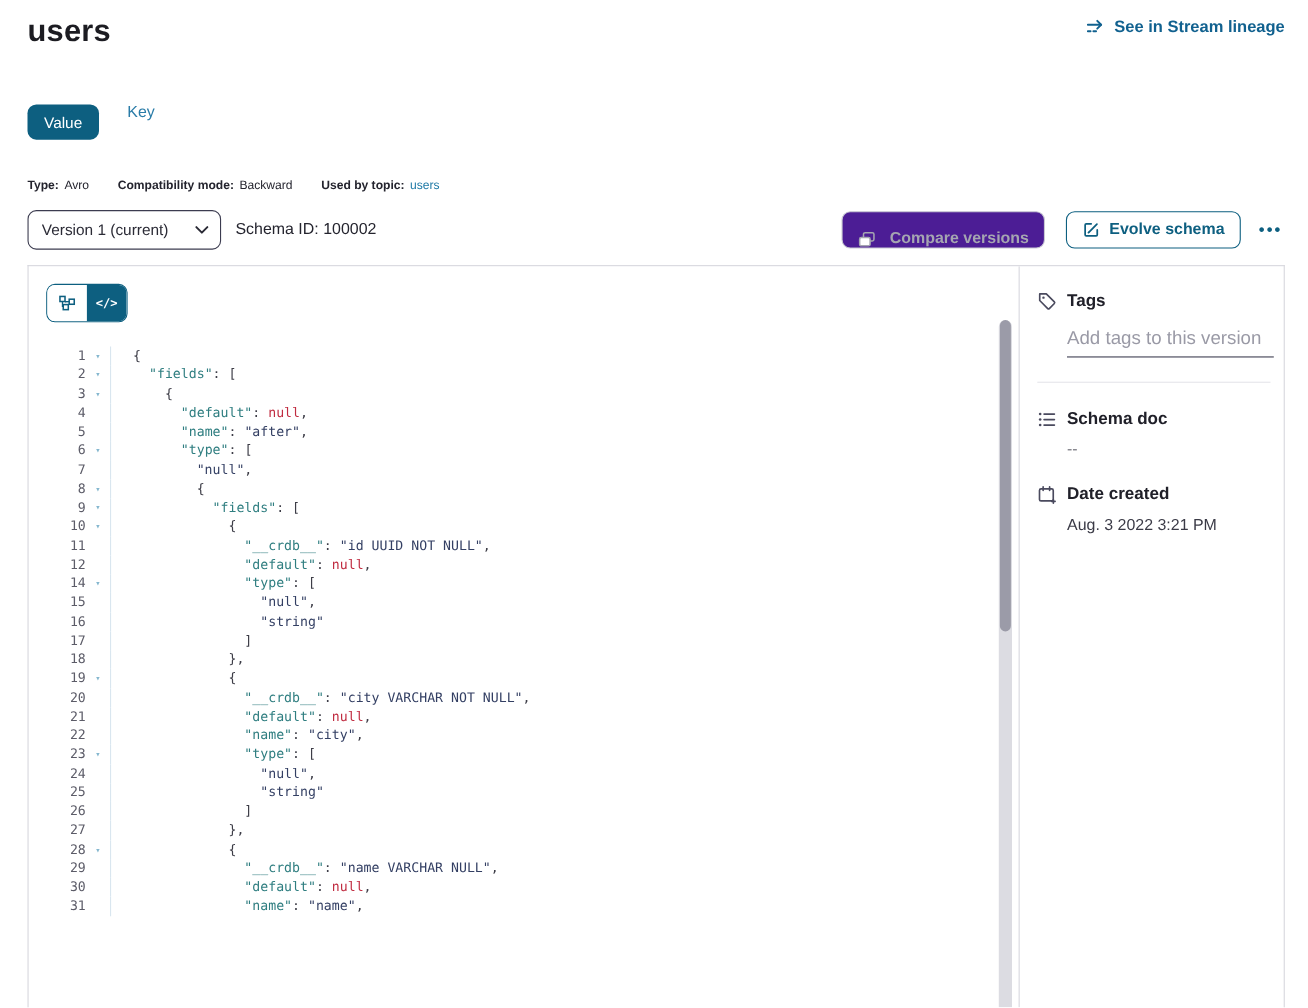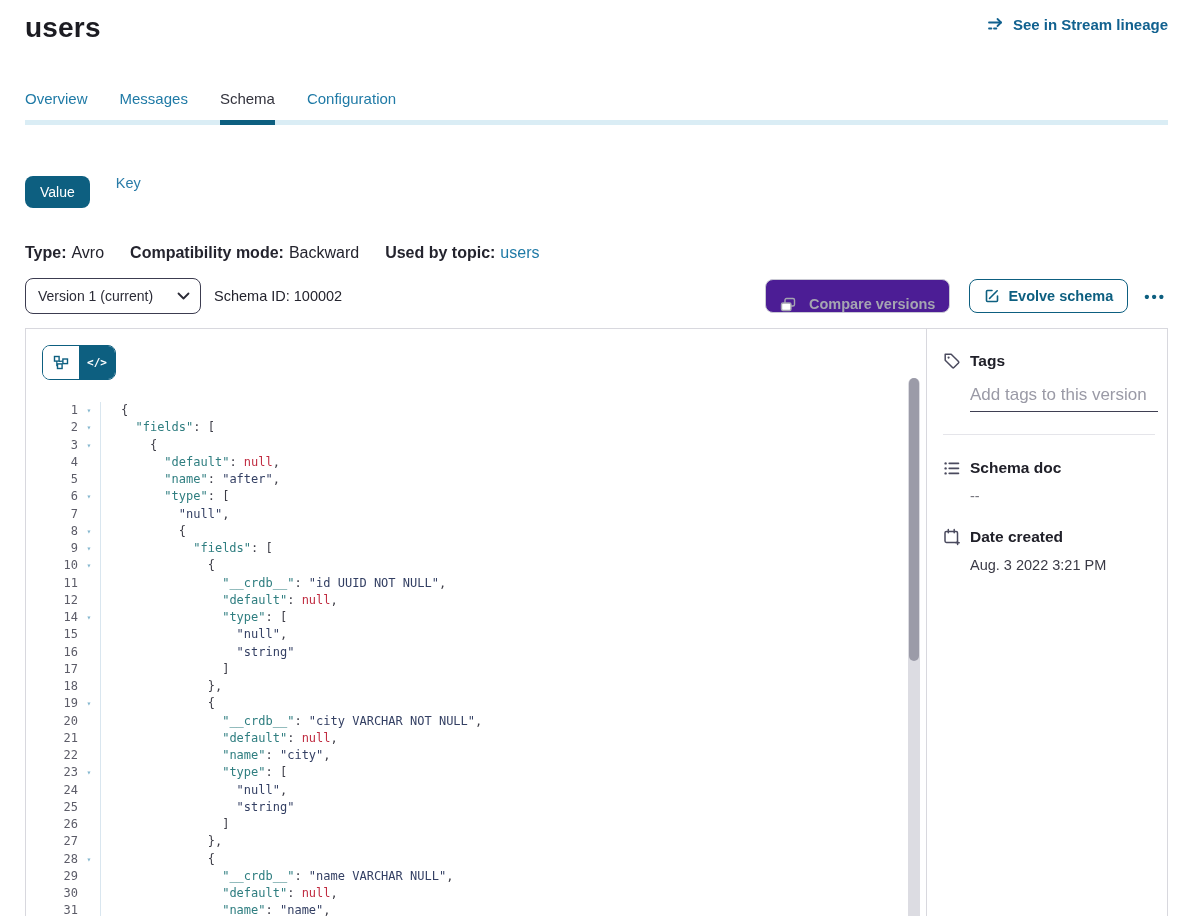--- a/index.html
+++ b/index.html
@@ -21,21 +21,21 @@
   .tab.active { color:#33333d; font-weight:500; border-bottom:5px solid #0d5f80;
     margin-bottom:-5px; }
 
   
   .vk-row { display:flex; align-items:center; gap:26px; margin:33px 0 0 25px; }
   .btn-value { background:#0d5f80; color:#fff; font-size:14px; font-weight:500;
     border:none; border-radius:8px; height:32px; padding:0 15px; cursor:pointer;margin-top:18px; }
   .key-link { color:#2a7ca8; font-size:14.5px; cursor:pointer; }
 
   
-  .meta { display:flex; gap:26px; margin:36px 0 0 25px; font-size:16px; color:#24242e; }
+  .meta { display:flex; gap:26px; margin:36px 0 0 25px; font-size:11px; color:#24242e; }
   .meta b { font-weight:700; }
   .meta .grp { display:flex; gap:5px; }
   .meta a { color:#1f7aa6; cursor:pointer; }
 
   
   .version-row { display:flex; align-items:center; margin:16px 21px 0 25px; }
   .select-wrap { position:relative; }
   select.version { appearance:none; -webkit-appearance:none; width:176px; height:36px;
     border:1px solid #3c3c50; border-radius:8px; padding:0 44px 0 12px;
     font-size:14px; color:#2b2b36; background:#fff; font-family:"Liberation Sans",sans-serif; }
@@ -107,26 +107,20 @@
         <svg width="19" height="16" viewBox="0 0 19 16" fill="none">
           <path d="M2 5.5h12" stroke="#11618f" stroke-width="1.8" stroke-linecap="round"></path>
           <path d="M10.5 2 14 5.5 10.5 9" stroke="#11618f" stroke-width="1.8" stroke-linecap="round" stroke-linejoin="round" fill="none"></path>
           <path d="M2 11.5h9" stroke="#11618f" stroke-width="1.8" stroke-linecap="round" stroke-dasharray="2.4 2.6"></path>
         </svg>
       </span>
       <span>See in Stream lineage</span>
     </div>
   </div>
 
-  <div class="tabs">
-    <div class="tab">Overview</div>
-    <div class="tab">Messages</div>
-    <div class="tab active">Schema</div>
-    <div class="tab">Configuration</div>
-  </div>
 
   <div class="vk-row">
     <button class="btn-value">Value</button>
     <span class="key-link">Key</span>
   </div>
 
   <div class="meta">
     <span class="grp">
       <b>Type:</b>
       <span>Avro</span>

